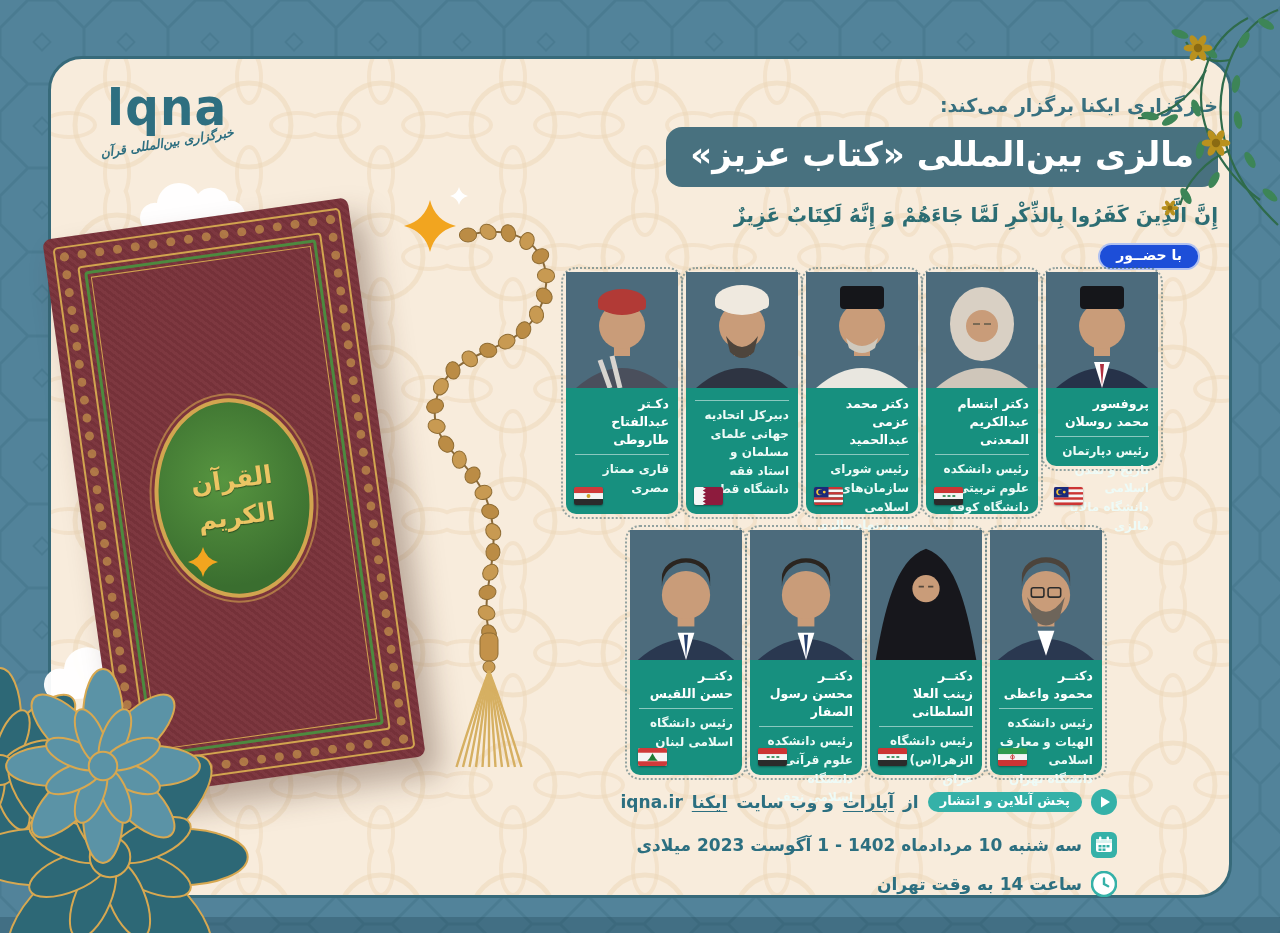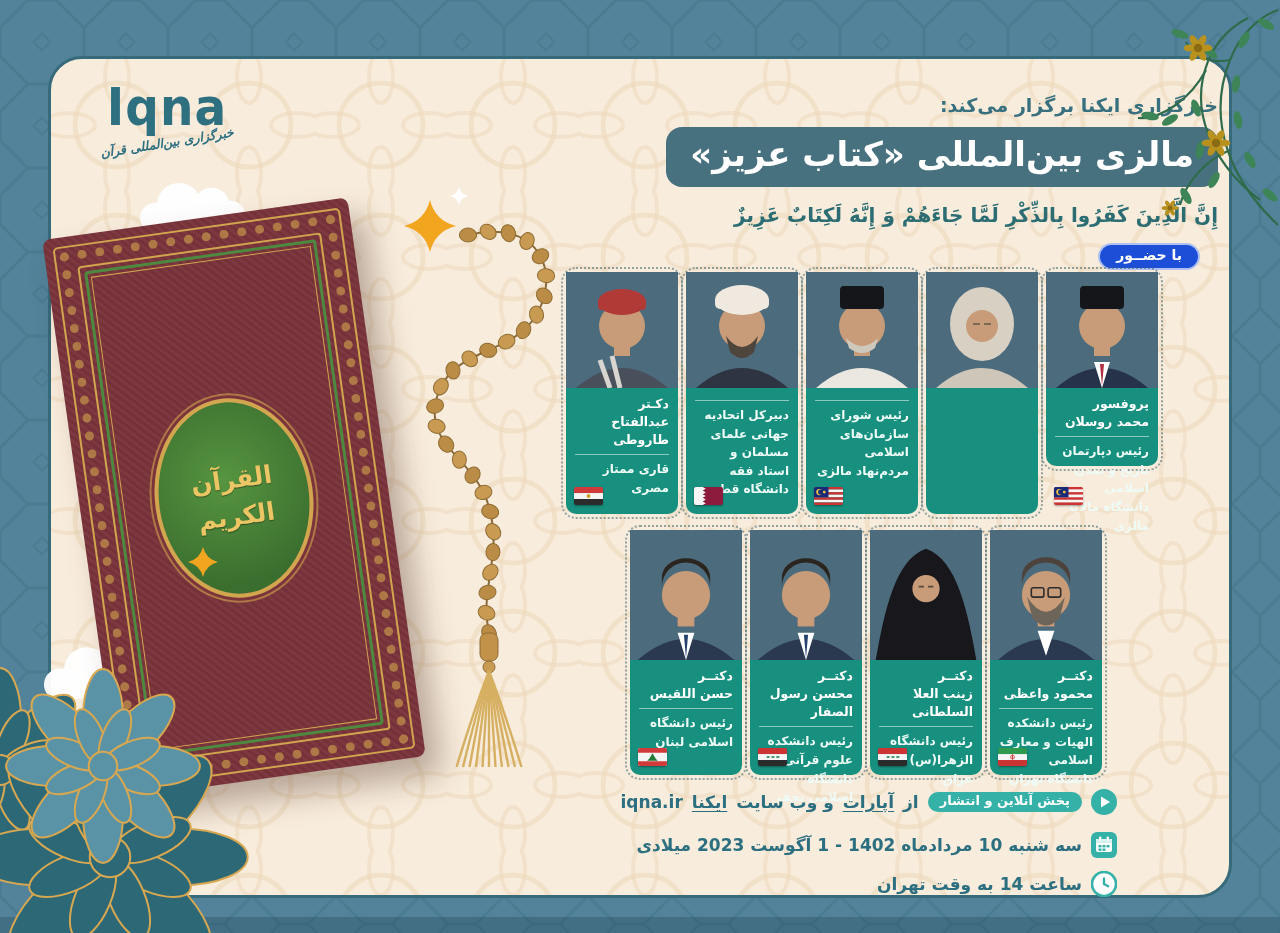--- a/index.html
+++ b/index.html
@@ -239,20 +239,24 @@
         <svg viewBox="0 0 112 124" width="100%" height="100%" preserveAspectRatio="xMidYMax slice">
           <rect width="112" height="124" fill="#4c6b7c"></rect>
           <rect x="48" y="76" width="16" height="16" fill="#c99c79"></rect>
           <circle cx="56" cy="62" r="23" fill="#c99c79"></circle>
           <path d="M10,124 Q56,84 102,124 Z" fill="#e9e7e0"></path>
           <path d="M40,74 q16,16 32,0 l-3,10 q-13,10 -26,0 Z" fill="#cfc9bd"></path>
           <rect x="34" y="22" width="44" height="23" rx="4" fill="#15161a"></rect>
         </svg>
       </div>
     <div class="info" style="height: 126px;">
+      <div class="sname">
+        <span class="t">دکتر محمد</span>
+        <span class="n">عزمی عبدالحمید</span>
+      </div>
       <div class="sdiv"></div>
       <div class="sdesc">رئیس شورای سازمان‌های اسلامی مردم‌نهاد مالزی</div>
       <div class="flag">
           <svg viewBox="0 0 30 19" width="100%" height="100%" preserveAspectRatio="none">
             <rect y="0.00" width="30" height="2.71" fill="#cc3434"></rect>
             <rect y="2.71" width="30" height="2.71" fill="#f5f5f5"></rect>
             <rect y="5.43" width="30" height="2.71" fill="#cc3434"></rect>
             <rect y="8.14" width="30" height="2.71" fill="#f5f5f5"></rect>
             <rect y="10.86" width="30" height="2.71" fill="#cc3434"></rect>
             <rect y="13.57" width="30" height="2.71" fill="#f5f5f5"></rect>
@@ -268,20 +272,36 @@
     <div class="card" style="left: 926px; top: 272px; height: 242px;">
     <div class="photo" style="height: 116px;">
         <svg viewBox="0 0 112 124" width="100%" height="100%" preserveAspectRatio="xMidYMax slice">
           <rect width="112" height="124" fill="#4c6b7c"></rect>
           <ellipse cx="56" cy="60" rx="32" ry="37" fill="#d9d0c4"></ellipse>
           <path d="M10,124 Q56,84 102,124 Z" fill="#cfc6ba"></path>
           <circle cx="56" cy="62" r="16" fill="#c99c79"></circle>
           <path d="M47,60 h7 m4,0 h7" stroke="#7a6a55" stroke-width="2"></path>
         </svg>
       </div>
+    <div class="info" style="height: 126px;">
+      <div class="sname">
+        <span class="t">دکتر ابتسام</span>
+        <span class="n">عبدالکریم المعدنی</span>
+      </div>
+      <div class="sdiv"></div>
+      <div class="sdesc">رئیس دانشکده علوم تربیتی دانشگاه کوفه</div>
+      <div class="flag">
+          <svg viewBox="0 0 30 19" width="100%" height="100%" preserveAspectRatio="none">
+            <rect width="30" height="6.4" fill="#cc3434"></rect>
+            <rect y="6.4" width="30" height="6.3" fill="#f5f5f5"></rect>
+            <rect y="12.7" width="30" height="6.3" fill="#2b2b2b"></rect>
+            <path d="M9,9.5 h3 M14,9.5 h3 M19,9.5 h3" stroke="#0f7a3d" stroke-width="1.6"></path>
+          </svg>
+        </div>
+    </div>
   </div>
     <div class="card" style="left: 1046px; top: 272px; height: 194px;">
     <div class="photo" style="height: 116px;">
         <svg viewBox="0 0 112 124" width="100%" height="100%" preserveAspectRatio="xMidYMax slice">
           <rect width="112" height="124" fill="#4c6b7c"></rect>
           <rect x="48" y="76" width="16" height="16" fill="#c99c79"></rect>
           <circle cx="56" cy="62" r="23" fill="#c99c79"></circle>
           <path d="M10,124 Q56,84 102,124 Z" fill="#263249"></path>
           <path d="M48,98 h16 l-8,26 Z" fill="#ffffff"></path>
           <path d="M54,100 h4 l-2,22 Z" fill="#b03040"></path>

